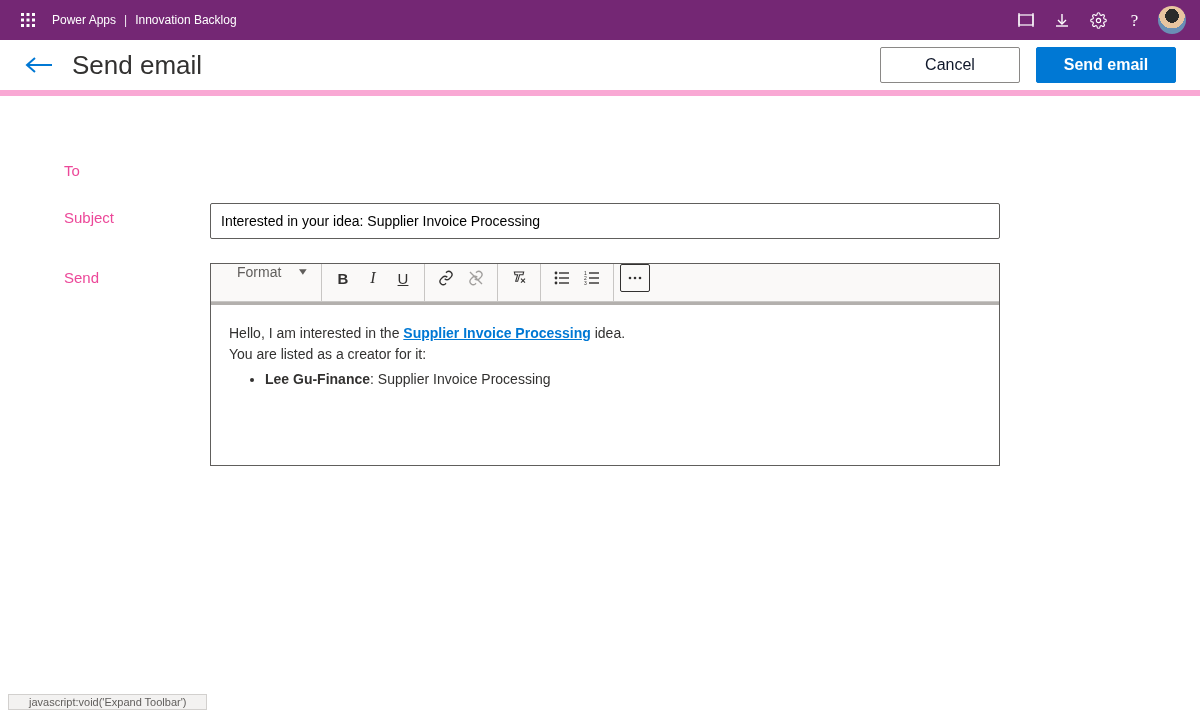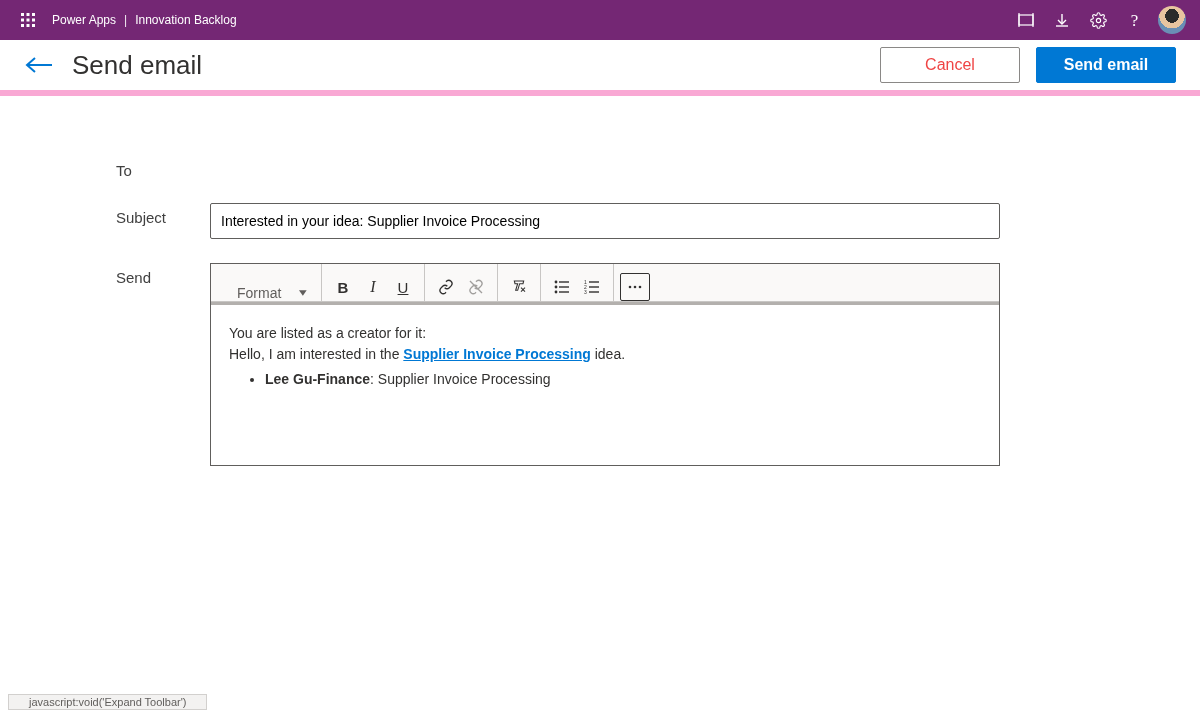--- a/index.html
+++ b/index.html
@@ -78,44 +78,44 @@
     border-radius: 2px;
     cursor: pointer;
     display: inline-flex;
     align-items: center;
     justify-content: center;
     margin-left: 16px;
   }
   .btn-secondary {
     background: #fff;
     border: 1px solid #8a8886;
-    color: #ef4444;
+    color: #0f172a;
     min-width: 140px;
   }
   .btn-primary {
     background: #0078d4;
     border: 1px solid #0078d4;
     color: #fff;
     font-weight: 600;
     min-width: 140px;
   }
 
   
   .form {
     padding: 60px 0 0 0;
   }
   .row {
     display: flex;
     padding: 0 0 24px 0;
   }
   .label {
     width: 210px;
-    padding-left: 116px;
+    padding-left: 64px;
     font-size: 15px;
-    color: #404040;
+    color: #ec4899;
     padding-top: 6px;
   }
   .field {
     width: 790px;
   }
   .text-input {
     width: 100%;
     height: 36px;
     border: 1px solid #605e5c;
     border-radius: 2px;
@@ -139,21 +139,21 @@
     height: 38px;
     border-bottom: 1px solid #c8c6c4;
     background: #faf9f8;
     display: flex;
     align-items: center;
     padding: 0 8px;
     gap: 0;
   }
   .rte-toolbar .tgroup {
     display: flex;
-    align-items: flex-end;
+    align-items: flex-start;
     height: 100%;
     padding: 0 6px;
     border-right: 1px solid #c8c6c4;
   }
   .rte-toolbar .tgroup:last-child { border-right: none; }
   .tbtn {
     width: 30px; height: 28px;
     display: flex; align-items: center; justify-content: center;
     cursor: pointer;
     color: #323130;
@@ -354,24 +354,24 @@
               <svg width="14" height="4" viewBox="0 0 14 4" fill="#323130">
                   <circle cx="2" cy="2" r="1.3"></circle>
                   <circle cx="7" cy="2" r="1.3"></circle>
                   <circle cx="12" cy="2" r="1.3"></circle>
                 </svg>
             </div>
           </div>
         </div>
         <div class="rte-toolbar-grip"></div>
         <div class="rte-body">
-          <div>You are listed as a creator for it:</div>
           <div>
             <span>Hello, I am interested in the </span><a href="#">Supplier Invoice Processing</a><span> idea.</span>
           </div>
+          <div>You are listed as a creator for it:</div>
           <ul>
             <li><span class="bold">Lee Gu-Finance</span><span>: Supplier Invoice Processing</span></li>
           </ul>
         </div>
       </div>
     </div>
   </div>
 
 </div>
 

